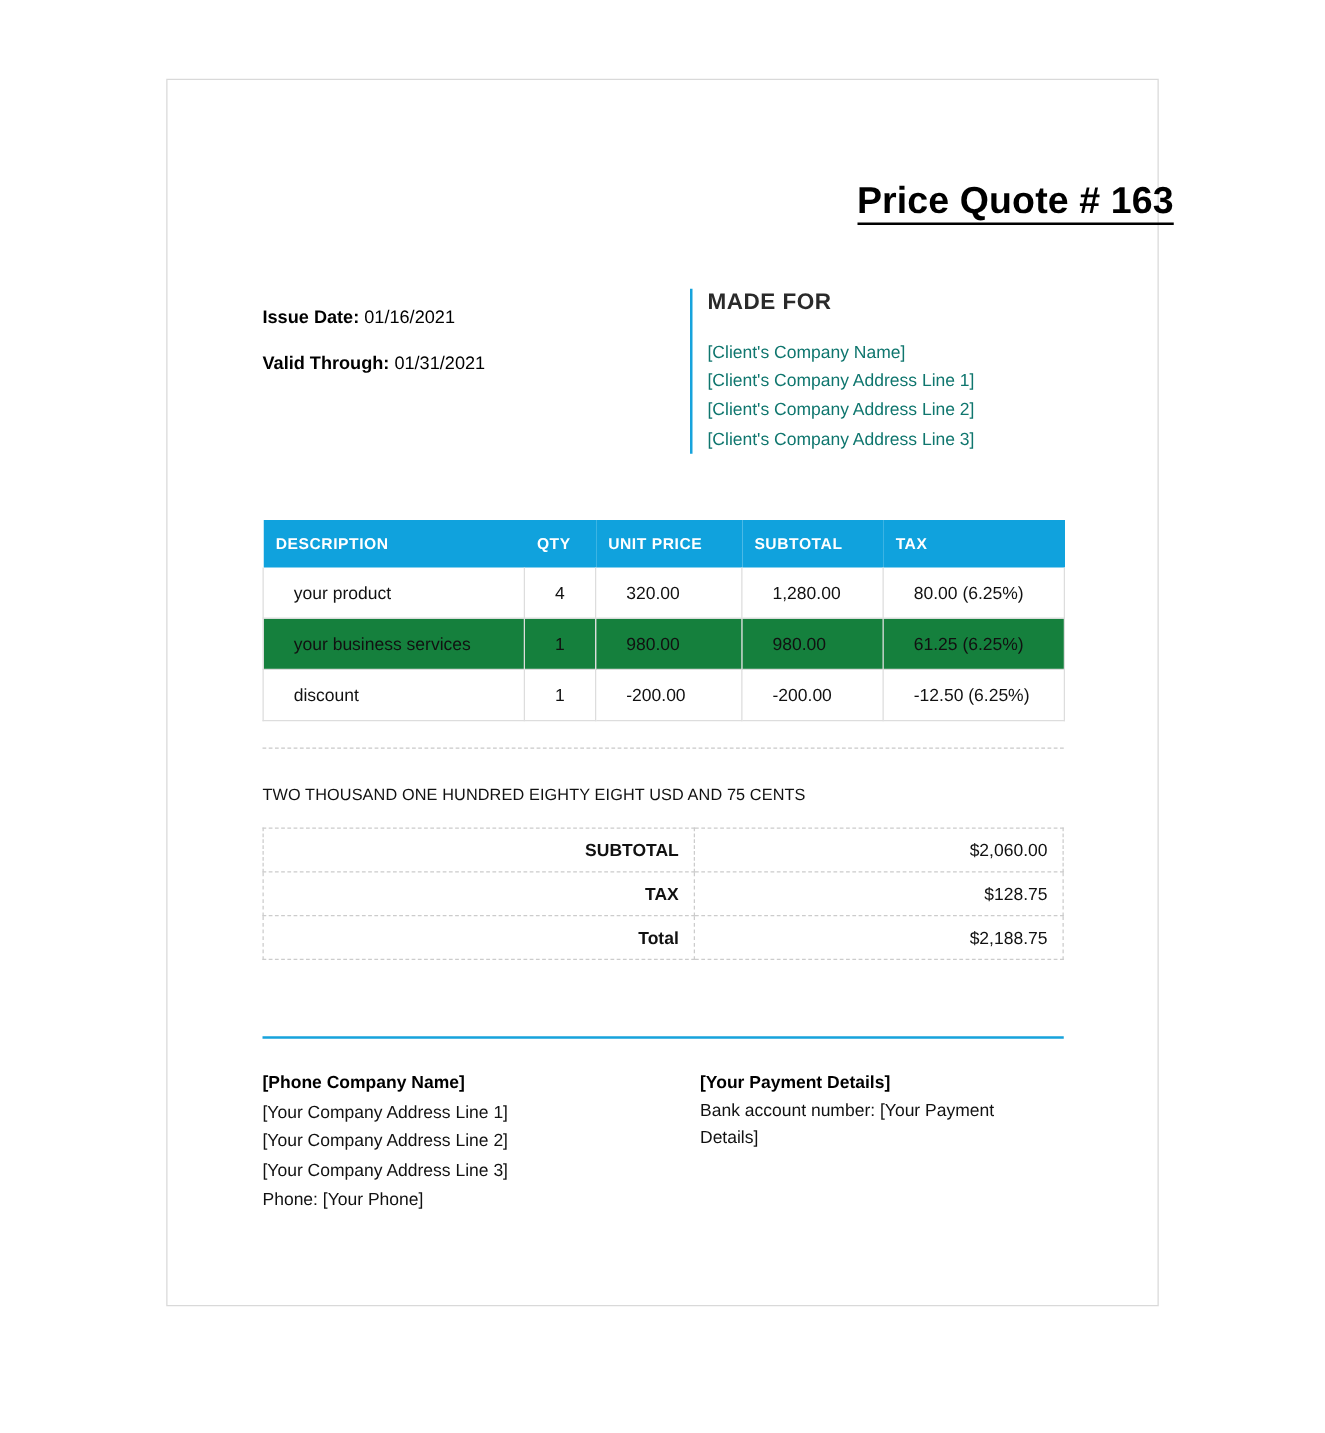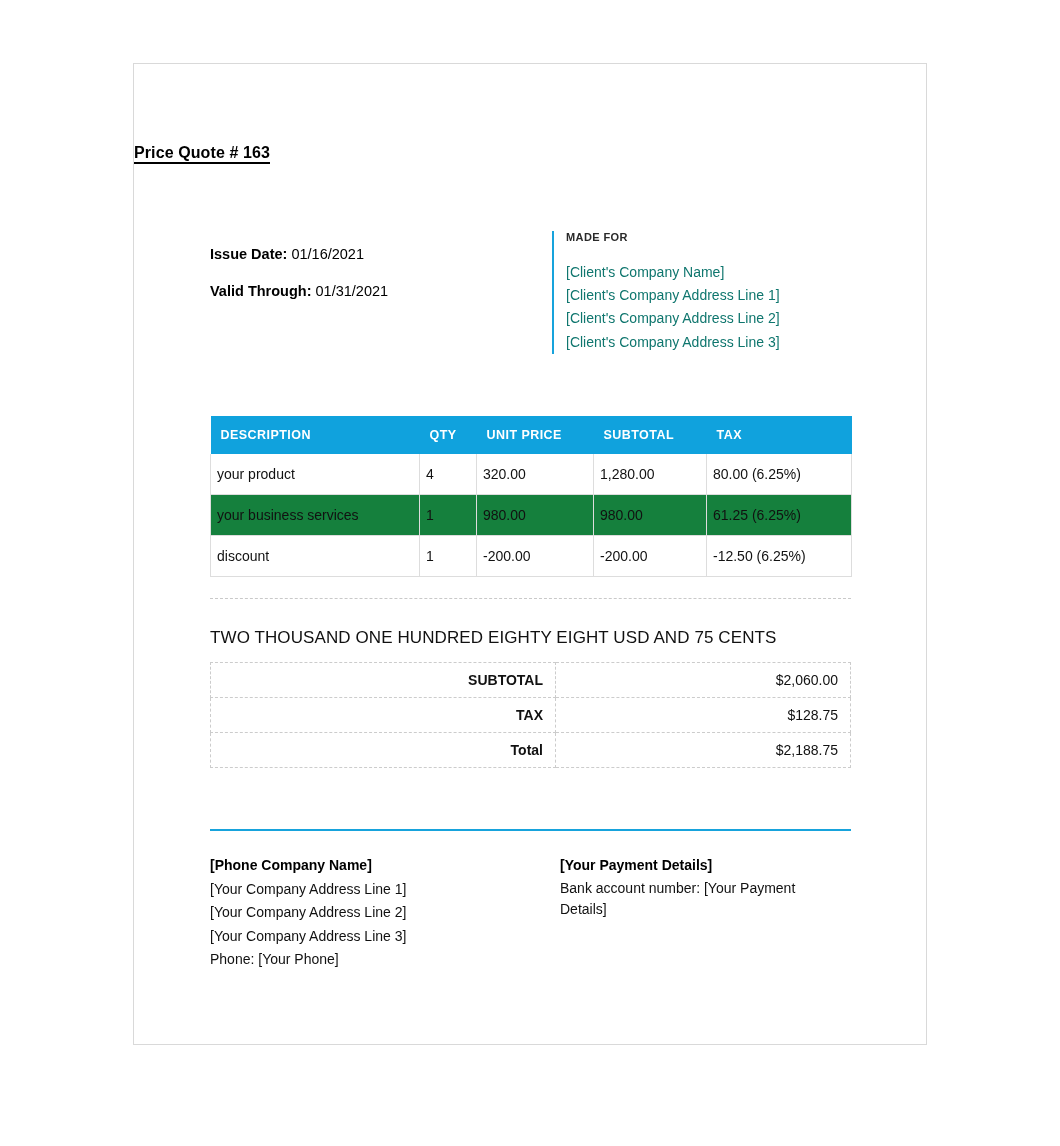--- a/index.html
+++ b/index.html
@@ -28,25 +28,25 @@
 
   .inner {
     position: relative;
     width: 100%;
     height: 100%;
   }
 
   
   .doc-title {
     position: absolute;
-    left: 0;
+    left: 13px;
     top: 80px;
     width: 792px;
-    text-align: left;
-    font-size: 16px;
+    text-align: right;
+    font-size: 30px;
     font-weight: bold;
     letter-spacing: 0.1px;
   }
   .doc-title span {
     border-bottom: 2px solid #000;
     padding-bottom: 1px;
   }
 
   
   .meta-block {
@@ -71,21 +71,21 @@
   .madefor {
     position: absolute;
     left: 418px;
     top: 167px;
     width: 330px;
     border-left: 2px solid #17a3dc;
     padding-left: 12px;
     box-sizing: border-box;
   }
   .madefor-title {
-    font-size: 11px;
+    font-size: 18px;
     font-weight: bold;
     letter-spacing: 0.4px;
     color: #2a2a2a;
     margin-bottom: 18px;
   }
   .madefor-line {
     font-size: 14px;
     line-height: 23.2px;
     color: #0f766e;
     white-space: nowrap;
@@ -107,21 +107,21 @@
     font-weight: bold;
     letter-spacing: 0.45px;
     text-align: left;
     padding: 12px 0 12px 10px;
     border: none;
     margin-top: 23px;
   }
   .items td {
     font-size: 14px;
     color: #111;
-    padding: 12px 0 12px 6px;
+    padding: 12px 0 12px 24px;
     border: 1px solid #dddddd;
     border-top: none;
     vertical-align: middle;
     height: 14px;
   }
   .items tr.alt td { background: #15803d; }
   .items td.c-desc { border-left: 1px solid #dddddd; }
   .items td.c-tax  { border-right: 1px solid #dddddd; }
 
   .col-desc { width: 209px; }
@@ -138,21 +138,21 @@
     width: 641px;
     border-top: 1px dashed #c9c9c9;
   }
 
   
   .amount-words {
     position: absolute;
     left: 76px;
     top: 564px;
     width: 660px;
-    font-size: 17px;
+    font-size: 13px;
     letter-spacing: 0.1px;
     color: #111;
     white-space: nowrap;
   }
 
   
   .totals {
     position: absolute;
     left: 76px;
     top: 598px;

